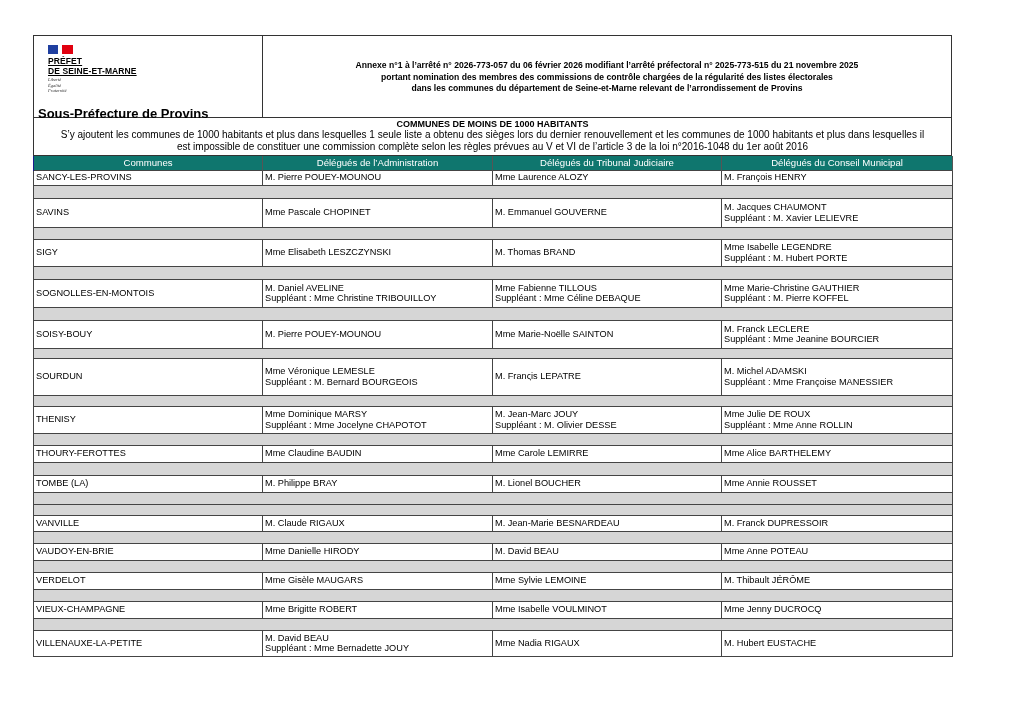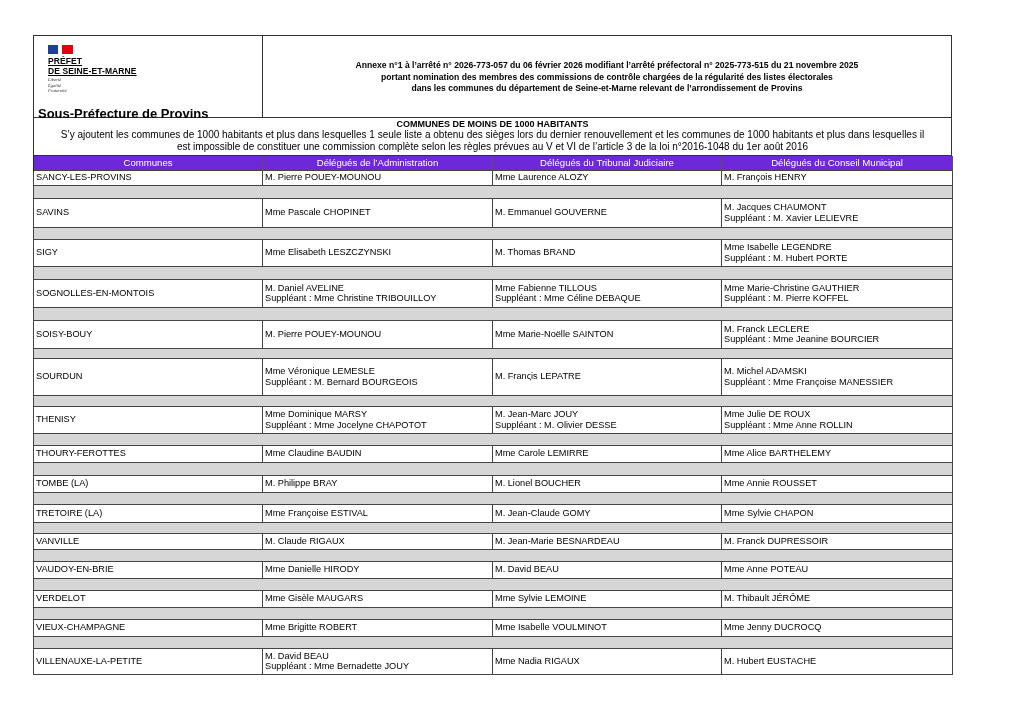--- a/index.html
+++ b/index.html
@@ -13,21 +13,21 @@
   .flag .w { width: 4px; height: 9px; background: #fff; }
   .flag .r { width: 11px; height: 9px; background: #e1000f; }
   .prefet { position: absolute; left: 14px; top: 21px; font-size: 8.5px; font-weight: bold; line-height: 9.5px; letter-spacing: 0.1px; text-decoration: underline; }
   .devise { position: absolute; left: 14px; top: 41px; font-family: "Liberation Serif", serif; font-style: italic; font-size: 4.5px; line-height: 5.5px; color: #333; }
   .sous-pref { position: absolute; left: 4px; top: 70px; font-size: 13px; font-weight: bold; }
   .annexe { flex: 1; display: flex; align-items: center; justify-content: center; text-align: center; font-size: 8.6px; font-weight: bold; line-height: 11.5px; padding-top: 2px; }
   .heading { border: 1px solid #333; border-top: none; height: 38px; text-align: center; }
   .heading .h1 { font-size: 9px; font-weight: bold; line-height: 10px; padding-top: 1px; }
   .heading .h2 { font-size: 10px; line-height: 12px; }
   table { border-collapse: collapse; width: 919px; table-layout: fixed; }
-  th { background: #6d28d9; color: #fff; font-weight: normal; font-size: 9.6px; height: 14px; line-height: 13px; padding: 0; border-left: 1px solid #1a1a8c; border-right: 1px solid #555; }
+  th { background: #0f766e; color: #fff; font-weight: normal; font-size: 9.6px; height: 14px; line-height: 13px; padding: 0; border-left: 1px solid #1a1a8c; border-right: 1px solid #555; }
   td { font-size: 9.2px; line-height: 10.5px; padding: 0 2px; border: 1px solid #444; vertical-align: middle; background: #fff; white-space: nowrap; overflow: hidden; }
   td.gap { background: #d6d6d6; padding: 0; border-left: 1px solid #444; border-right: 1px solid #444; }
   .c1 { width: 229px; } .c2 { width: 230px; } .c3 { width: 229px; } .c4 { width: 231px; }
   .cell-line { display: block; }
 </style>
 </head>
 <body>
 
 <div class="page">
   <div class="top-block">
@@ -220,32 +220,20 @@
           <td>
             <span class="cell-line">M. Lionel BOUCHER</span>
           </td>
           <td>
             <span class="cell-line">Mme Annie ROUSSET</span>
           </td>
         </tr>
         <tr style="height: 12px;">
           <td class="gap" colspan="4"></td>
         </tr>
-        <tr style="height: 18px;">
-          <td>TRETOIRE (LA)</td>
-          <td>
-            <span class="cell-line">Mme Françoise ESTIVAL</span>
-          </td>
-          <td>
-            <span class="cell-line">M. Jean-Claude GOMY</span>
-          </td>
-          <td>
-            <span class="cell-line">Mme Sylvie CHAPON</span>
-          </td>
-        </tr>
         <tr style="height: 11px;">
           <td class="gap" colspan="4"></td>
         </tr>
         <tr style="height: 16px;">
           <td>VANVILLE</td>
           <td>
             <span class="cell-line">M. Claude RIGAUX</span>
           </td>
           <td>
             <span class="cell-line">M. Jean-Marie BESNARDEAU</span>

